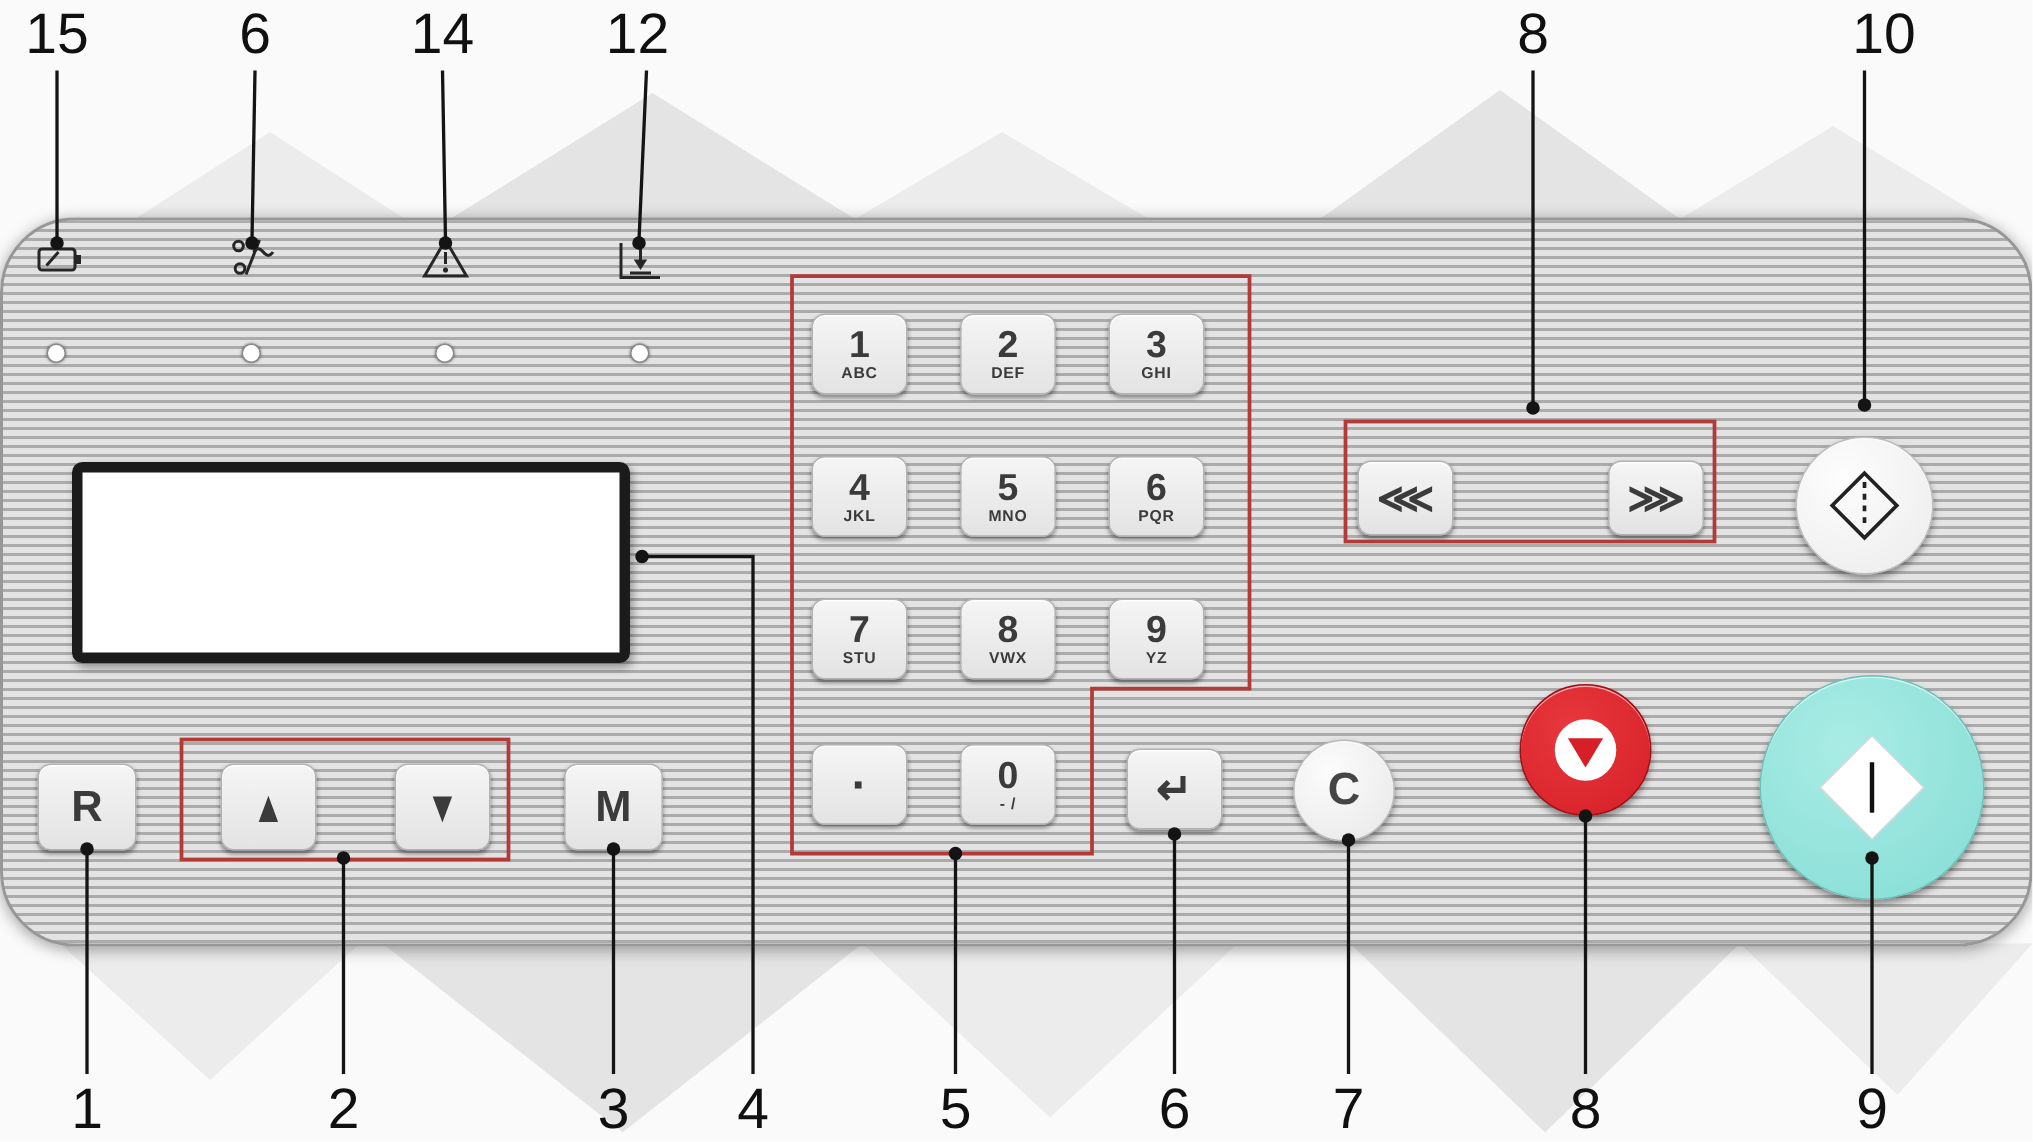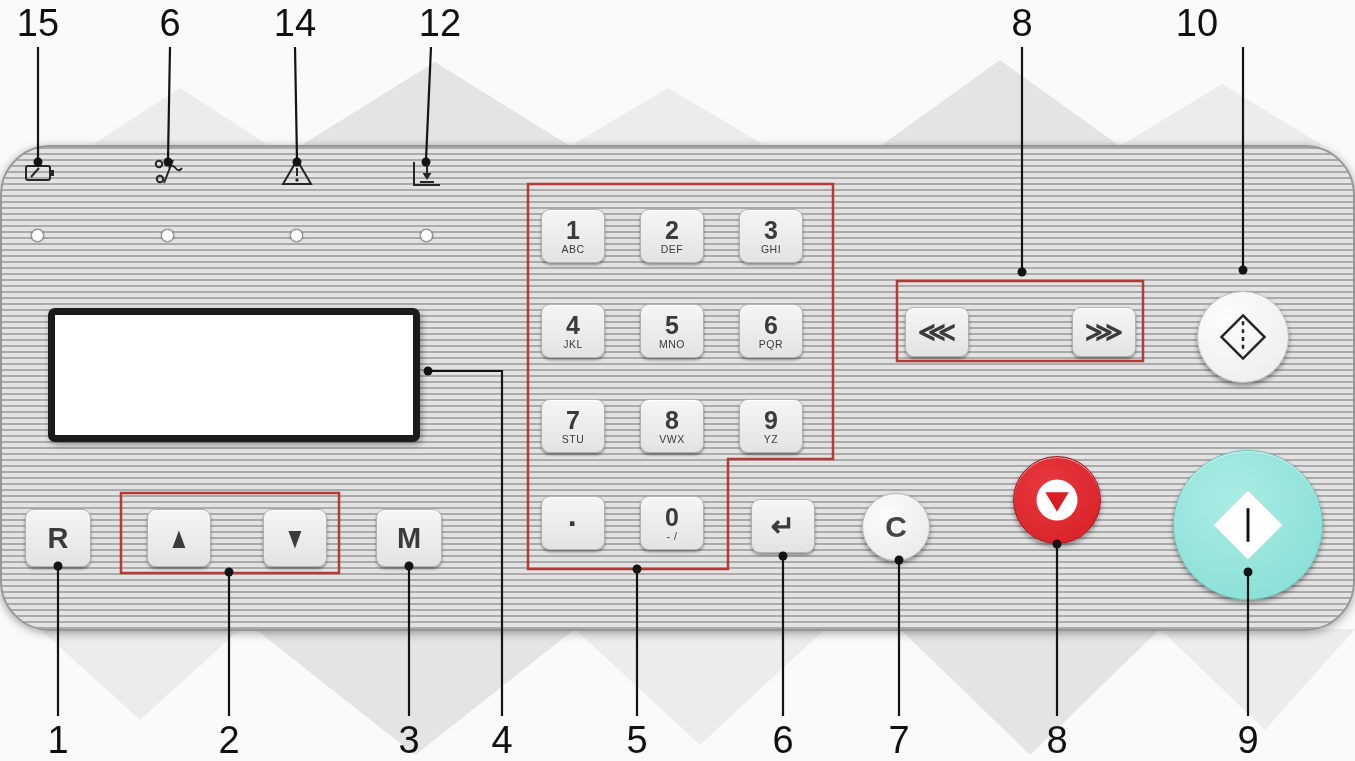--- a/index.html
+++ b/index.html
@@ -32,21 +32,21 @@
   
   .key{
     position:absolute; width:64px; height:54px; border-radius:9px;
     background:linear-gradient(#f5f5f5,#e3e3e3);
     border:1px solid #b3b3b3; box-sizing:border-box;
     box-shadow:0 2px 3px rgba(0,0,0,.4), inset 0 1px 0 #ffffff;
     display:flex; flex-direction:column; align-items:center; justify-content:center;
     color:#3b3b3b;
   }
   .key .digit{font-weight:700; font-size:25px; line-height:26px;}
-  .key .letters{font-weight:400; font-size:10.5px; line-height:12px; letter-spacing:.5px;}
+  .key .letters{font-weight:700; font-size:10.5px; line-height:12px; letter-spacing:.5px;}
   .key.fn .label{font-weight:700; font-size:29px;}
   .key.arrow .glyph{font-size:26px; transform:scale(.85,1.15); color:#3b3b3b;}
   .key.chev .glyph{font-size:27px; font-weight:700; color:#3b3b3b;}
   .key.enter .glyph{font-size:29px; font-weight:700; color:#3b3b3b;}
   .key.dotkey .digit{font-size:32px;}
 
   #k1{left:541px;top:209px} #k2{left:640px;top:209px} #k3{left:739px;top:209px}
   #k4{left:541px;top:304px} #k5{left:640px;top:304px} #k6{left:739px;top:304px}
   #k7{left:541px;top:399px} #k8{left:640px;top:399px} #k9{left:739px;top:399px}
   #kdot{left:541px;top:496px} #k0{left:640px;top:496px}
@@ -96,21 +96,21 @@
   #overlay{position:absolute;left:0;top:0;pointer-events:none;}
   .callout-line{stroke:#141414; stroke-width:2.2; fill:none;}
   .callout-dot{fill:#141414;}
   .callout-box{stroke:var(--accent-red,#b23b38); stroke-width:2.5; fill:none;}
 
   .callout-label{
     position:absolute; transform:translateX(-50%);
     font-weight:400; font-size:38px; color:#101010; line-height:42px;
   }
   #lt15{left:38px;top:2px} #lt14{left:170px;top:2px} #lt13{left:295px;top:2px}
-  #lt12{left:440px;top:2px} #lt11{left:1022px;top:2px} #lt10{left:1197px;top:2px}
+  #lt12{left:425px;top:2px} #lt11{left:1022px;top:2px} #lt10{left:1256px;top:2px}
   #lb1{left:58px;top:719px} #lb2{left:229px;top:719px} #lb3{left:409px;top:719px}
   #lb4{left:502px;top:719px} #lb5{left:637px;top:719px} #lb6{left:783px;top:719px}
   #lb7{left:899px;top:719px} #lb8{left:1057px;top:719px} #lb9{left:1248px;top:719px}
 </style>
 </head>
 <body>
 
 <div class="stage">
 
   <svg id="bg" width="1355" height="761" viewBox="0 0 1355 761">

